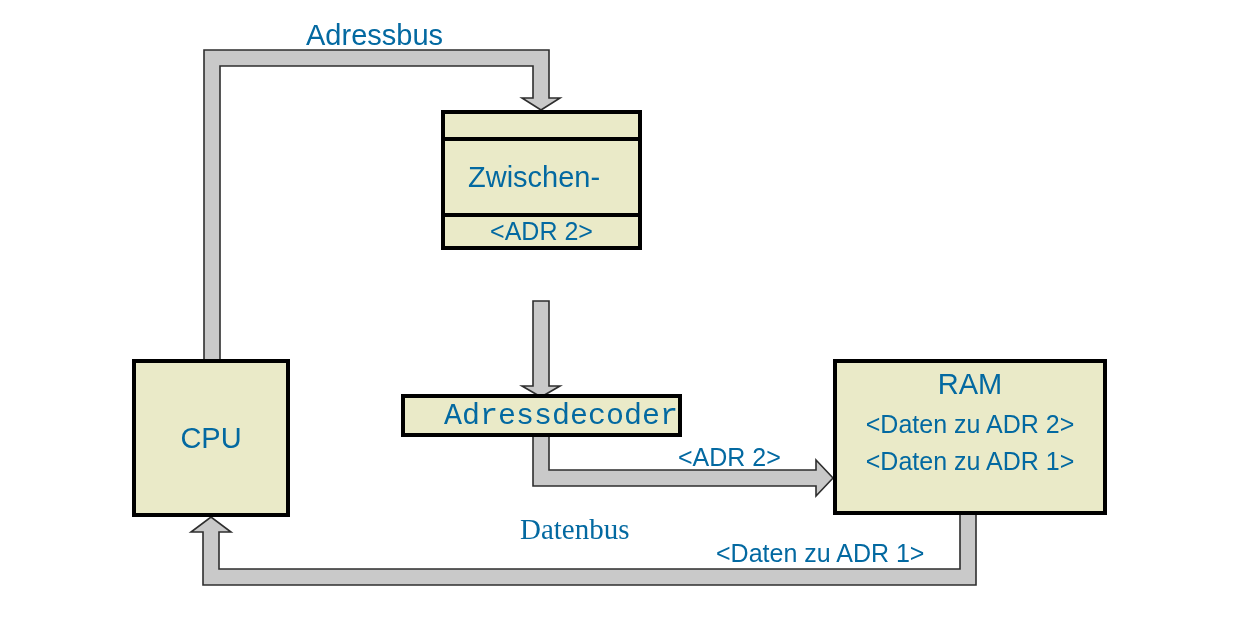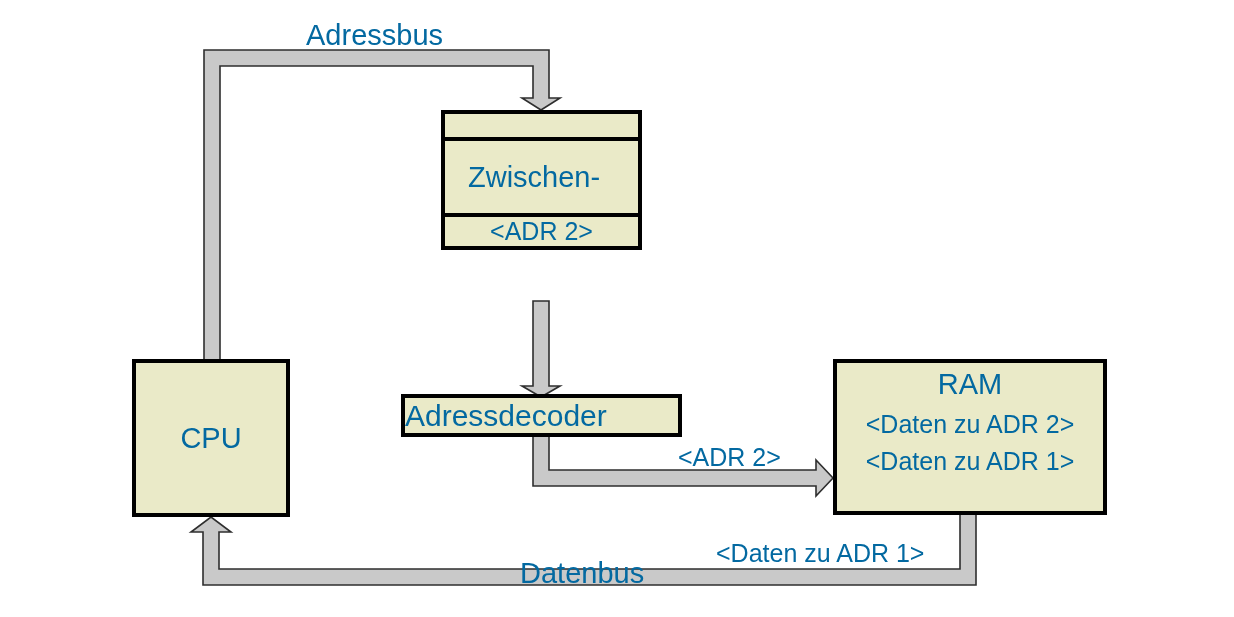--- a/index.html
+++ b/index.html
@@ -65,22 +65,23 @@
     line-height: 40px;
   }
   .buffer-bottom {
     flex: 1;
     display: flex; align-items: center; justify-content: center;
     font-size: 25px;
   }
   .decoder-box {
     left: 401px; top: 394px;
     width: 281px; height: 43px;
-    display: flex; align-items: center; justify-content: flex-start;
+    display: flex; align-items: center; justify-content: flex-end;
     font-size: 30px;
+    font-family: Liberation Mono, monospace;
   }
   .ram-box {
     left: 833px; top: 359px;
     width: 274px; height: 156px;
     text-align: center;
   }
   .ram-title {
     margin-top: 5px;
     font-size: 29px;
     line-height: 32px;
@@ -122,17 +123,17 @@
   </div>
 
   <div class="label small-label" style="left:678px; top:444px;">&lt;ADR 2&gt;</div>
 
   <div class="box ram-box">
     <div class="ram-title">RAM</div>
     <div class="ram-line first">&lt;Daten zu ADR 2&gt;</div>
     <div class="ram-line">&lt;Daten zu ADR 1&gt;</div>
   </div>
 
-  <div class="label big-label" style="left:520px; top:558px;">Datenbus</div>
+  <div class="label big-label" style="left:520px; top:514px;font-family:Liberation Serif, serif;">Datenbus</div>
 
   <div class="label small-label" style="left:716px; top:540px;">&lt;Daten zu ADR 1&gt;</div>
 
 </div>
 
 </body></html>

